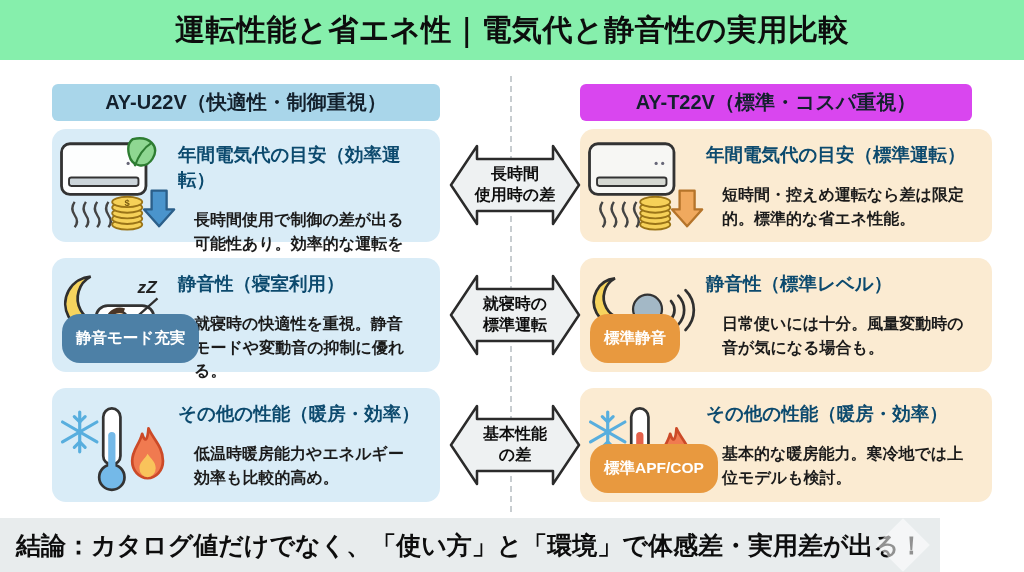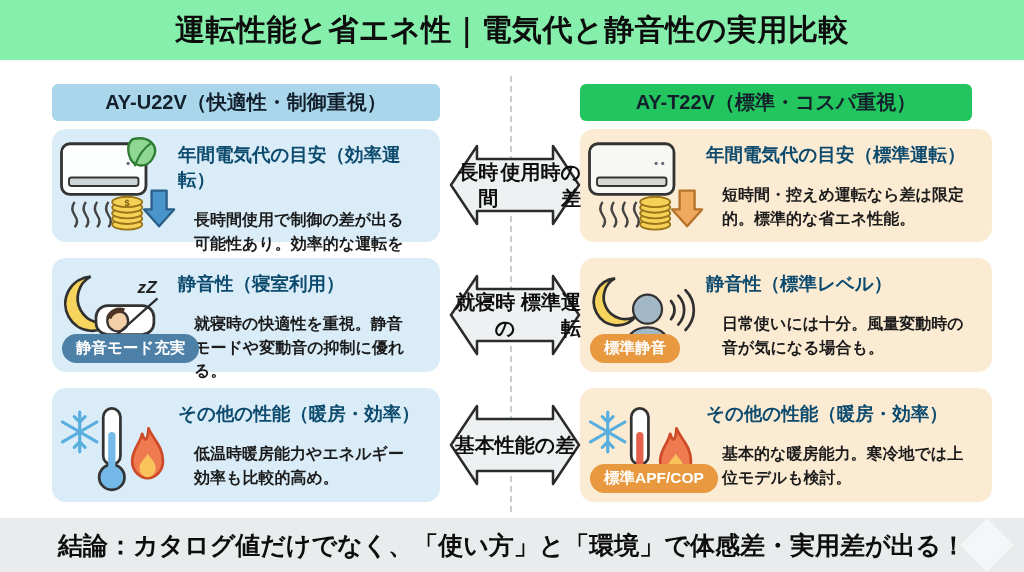--- a/index.html
+++ b/index.html
@@ -2,56 +2,56 @@
 <html lang="ja"><head>
 <meta charset="utf-8">
 <style>
   html,body{margin:0;padding:0;}
   .page{position:relative;width:1024px;height:572px;background:#ffffff;overflow:hidden;
         font-family:"Liberation Sans","DejaVu Sans",sans-serif;color:#151515;}
   
   .band-top{position:absolute;top:0;left:0;width:1024px;height:60px;background:#86efac;
             display:flex;align-items:center;justify-content:center;}
   .main-title{font-size:30px;font-weight:bold;color:#0d0d0d;letter-spacing:.5px;}
-  .band-bottom{position:absolute;left:0;bottom:0;width:1024px;height:54px;background:#e8eced;
+  .band-bottom{position:absolute;left:0;bottom:0;width:940px;height:54px;background:#e8eced;
                display:flex;align-items:center;justify-content:center;}
   .conclusion{font-size:25px;font-weight:bold;color:#0d0d0d;}
   .diamond{position:absolute;right:18px;top:8px;width:38px;height:38px;
            background:rgba(255,255,255,.55);transform:rotate(45deg);}
   
   .dashed-line{position:absolute;left:510px;top:76px;height:436px;width:0;
                border-left:2px dashed #c8cdd0;z-index:0;}
   
   .col-header{position:absolute;top:84px;height:37px;border-radius:6px;z-index:1;
               display:flex;align-items:center;justify-content:center;
               font-size:20px;font-weight:bold;color:#13202c;}
   .col-header.lft{left:52px;width:388px;background:#a9d6ea;}
-  .col-header.rgt{left:580px;width:392px;background:#22c55e;}
+  .col-header.rgt{left:580px;width:392px;background:#d946ef;}
   
   .card{position:absolute;border-radius:14px;display:flex;z-index:1;}
   .card.lft{left:52px;width:388px;background:#d9ecf7;}
   .card.rgt{left:580px;width:412px;background:#fbebd2;}
   .r1{top:129px;height:113px;}
   .r2{top:258px;height:114px;}
   .r3{top:388px;height:114px;justify-content:center;}
   .icon-wrap{flex:0 0 126px;display:flex;align-items:center;justify-content:center;}
   .icon-wrap.top{align-items:flex-start;padding-top:15px;}
   .card-text{flex:1;padding:13px 10px 6px 0;}
   .card-title{font-size:18.5px;font-weight:bold;color:#0c4a6e;margin:0 0 6px 0;}
   .card-body{font-size:16px;font-weight:700;color:#1b1b1b;line-height:1.48;margin:16px;}
   .badge{position:absolute;left:10px;bottom:9px;color:#ffffff;font-size:15.5px;font-weight:bold;
-         padding:4px 14px;border-radius:18px;white-space:nowrap;}
+         padding:14px 14px;border-radius:18px;white-space:nowrap;}
   .badge.blue{background:#4d80a6;}
   .badge.orange{background:#e8993f;}
   
   .arrow{position:absolute;left:449px;width:132px;height:88px;z-index:3;}
   .arrow svg{position:absolute;left:0;top:0;}
   .arrow-label{position:absolute;left:0;top:0;width:132px;height:88px;display:flex;
-               flex-direction:row;align-items:center;justify-content:center;
-               font-size:20px;font-weight:bold;color:#0e0e0e;line-height:1.3;text-align:right;}
+               flex-direction:column;align-items:center;justify-content:center;
+               font-size:16px;font-weight:bold;color:#0e0e0e;line-height:1.3;text-align:right;}
   .a1{top:141px;} .a2{top:271px;} .a3{top:401px;}
 </style>
 </head>
 <body>
 
 <div class="page">
 
   <div class="band-top">
     <div class="main-title">運転性能と省エネ性｜電気代と静音性の実用比較</div>
   </div>

